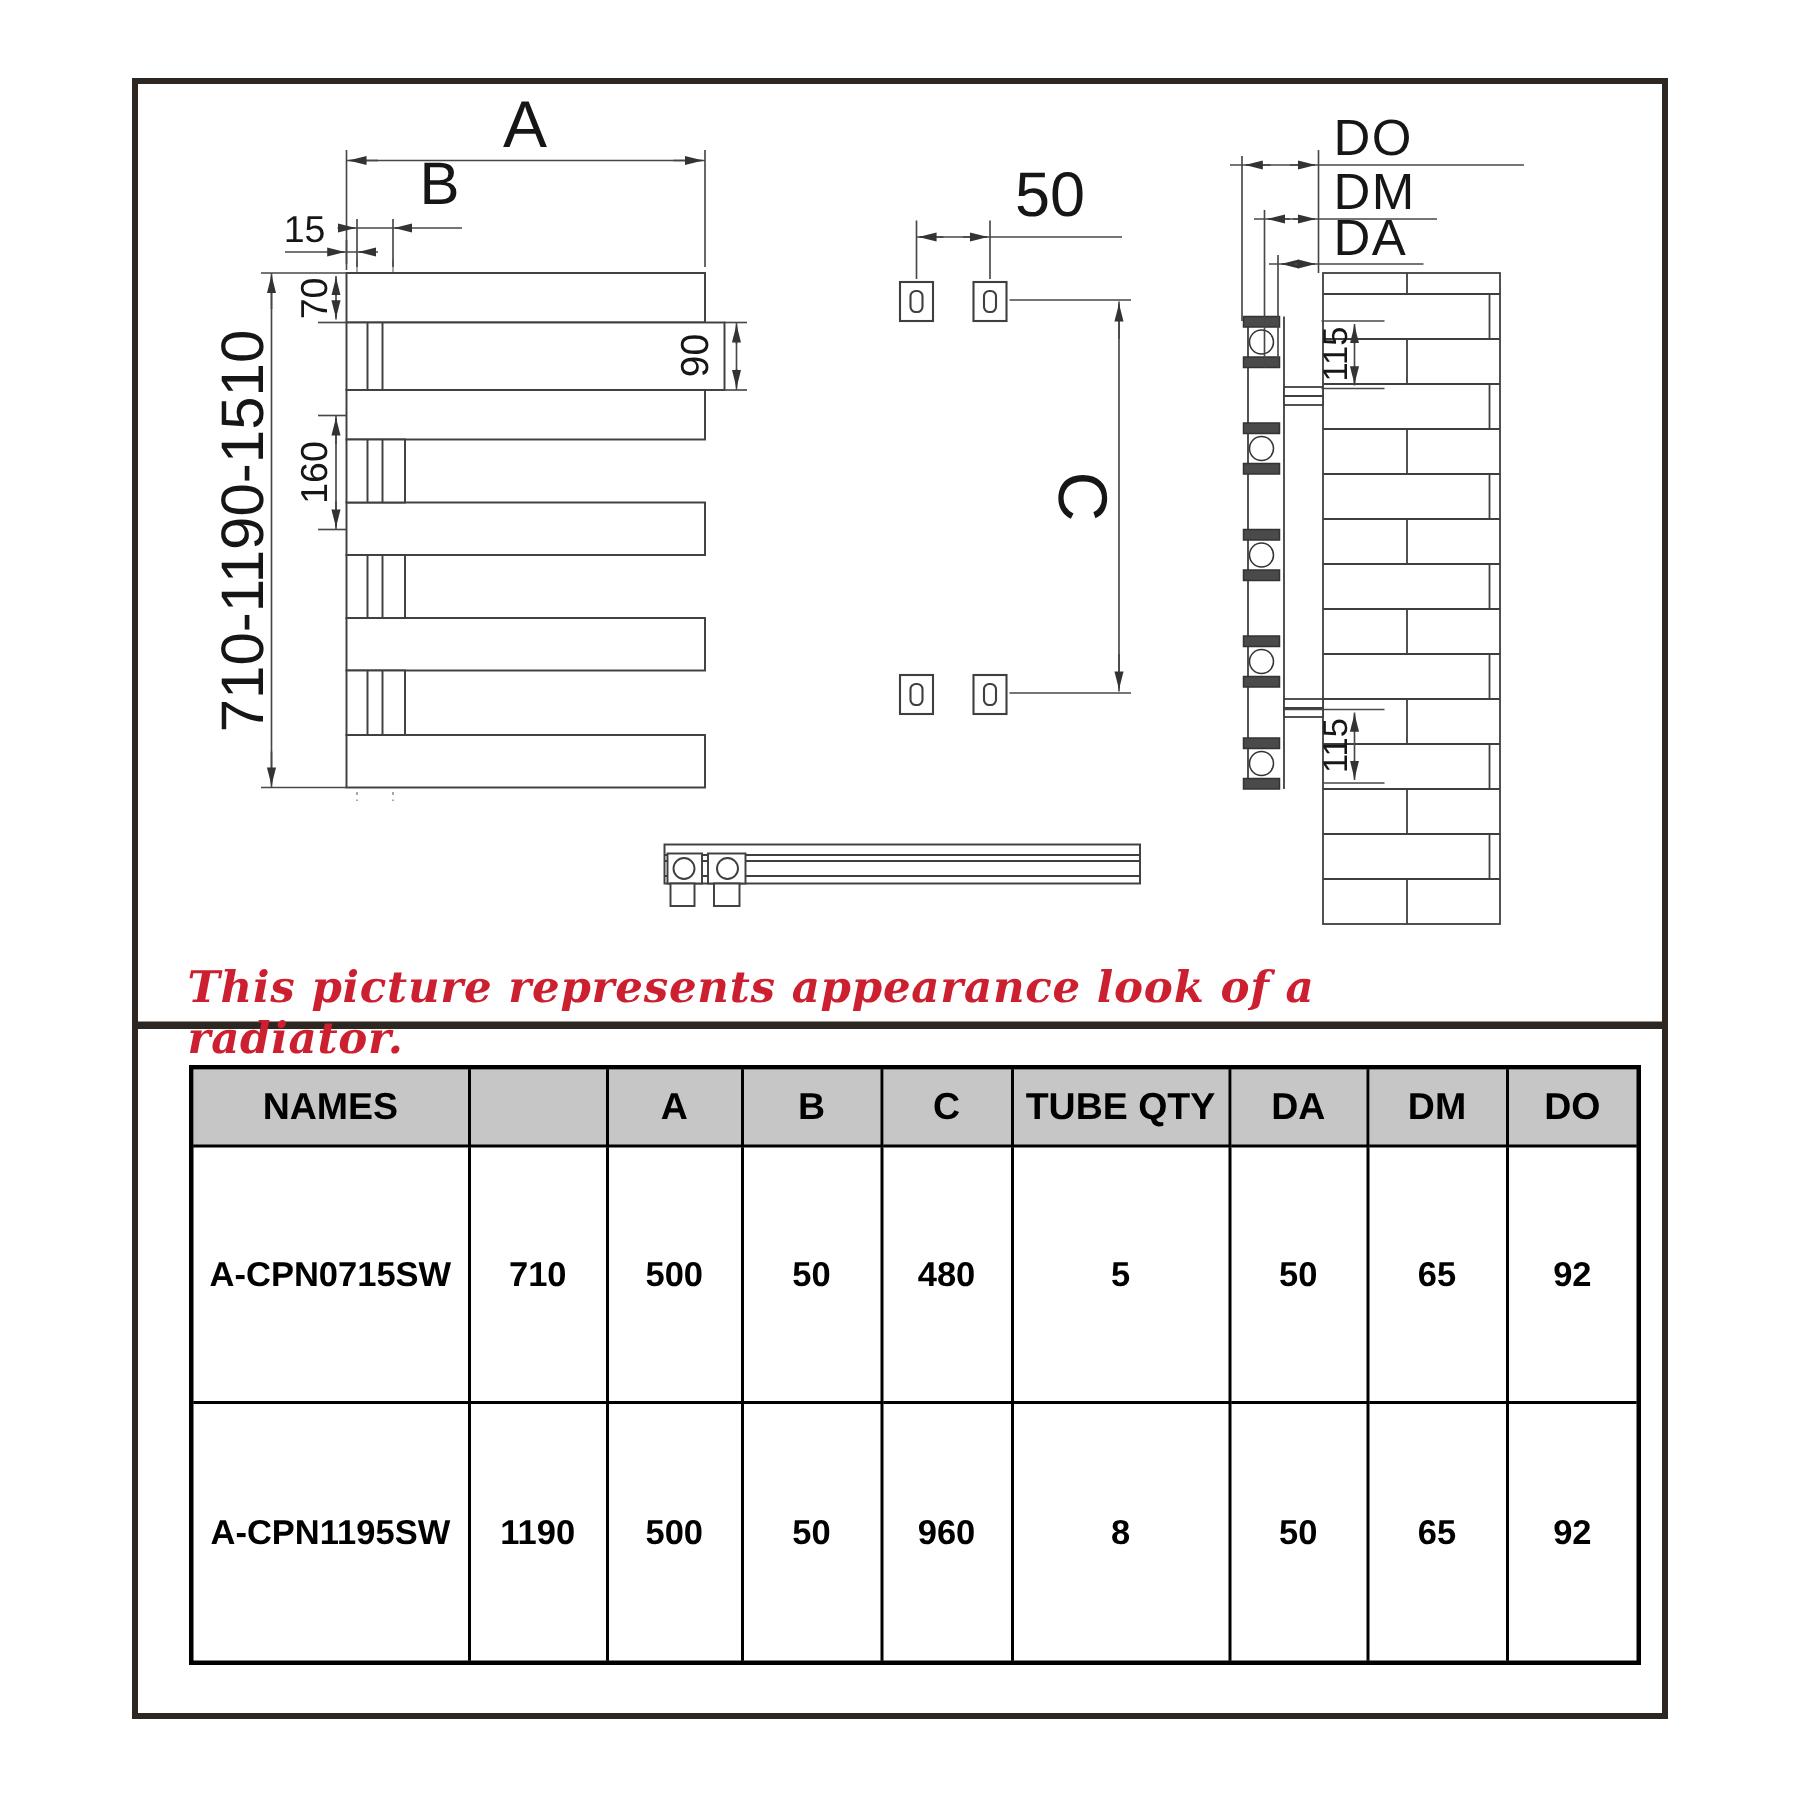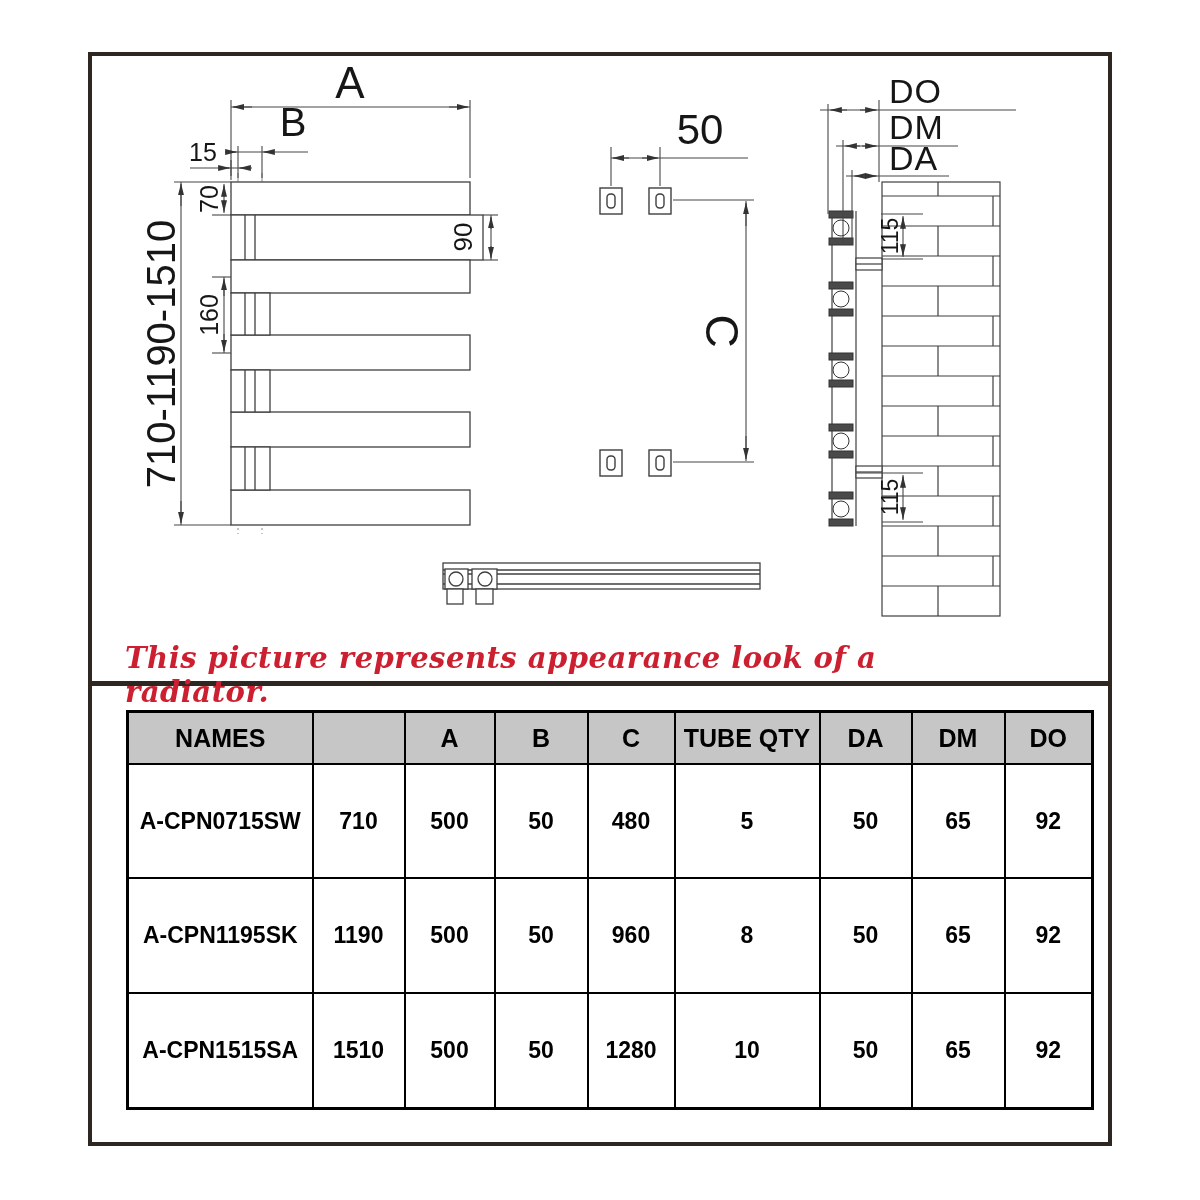--- a/index.html
+++ b/index.html
@@ -287,35 +287,24 @@
         <td>710</td>
         <td>500</td>
         <td>50</td>
         <td>480</td>
         <td>5</td>
         <td>50</td>
         <td>65</td>
         <td>92</td>
       </tr>
       <tr>
-        <td>A-CPN1195SK</td>
+        <td>A-CPN1195SW</td>
         <td>1190</td>
         <td>500</td>
         <td>50</td>
         <td>960</td>
         <td>8</td>
         <td>50</td>
         <td>65</td>
         <td>92</td>
       </tr>
-      <tr>
-        <td>A-CPN1515SA</td>
-        <td>1510</td>
-        <td>500</td>
-        <td>50</td>
-        <td>1280</td>
-        <td>10</td>
-        <td>50</td>
-        <td>65</td>
-        <td>92</td>
-      </tr>
     </tbody>
 </table>
 
 </body></html>

